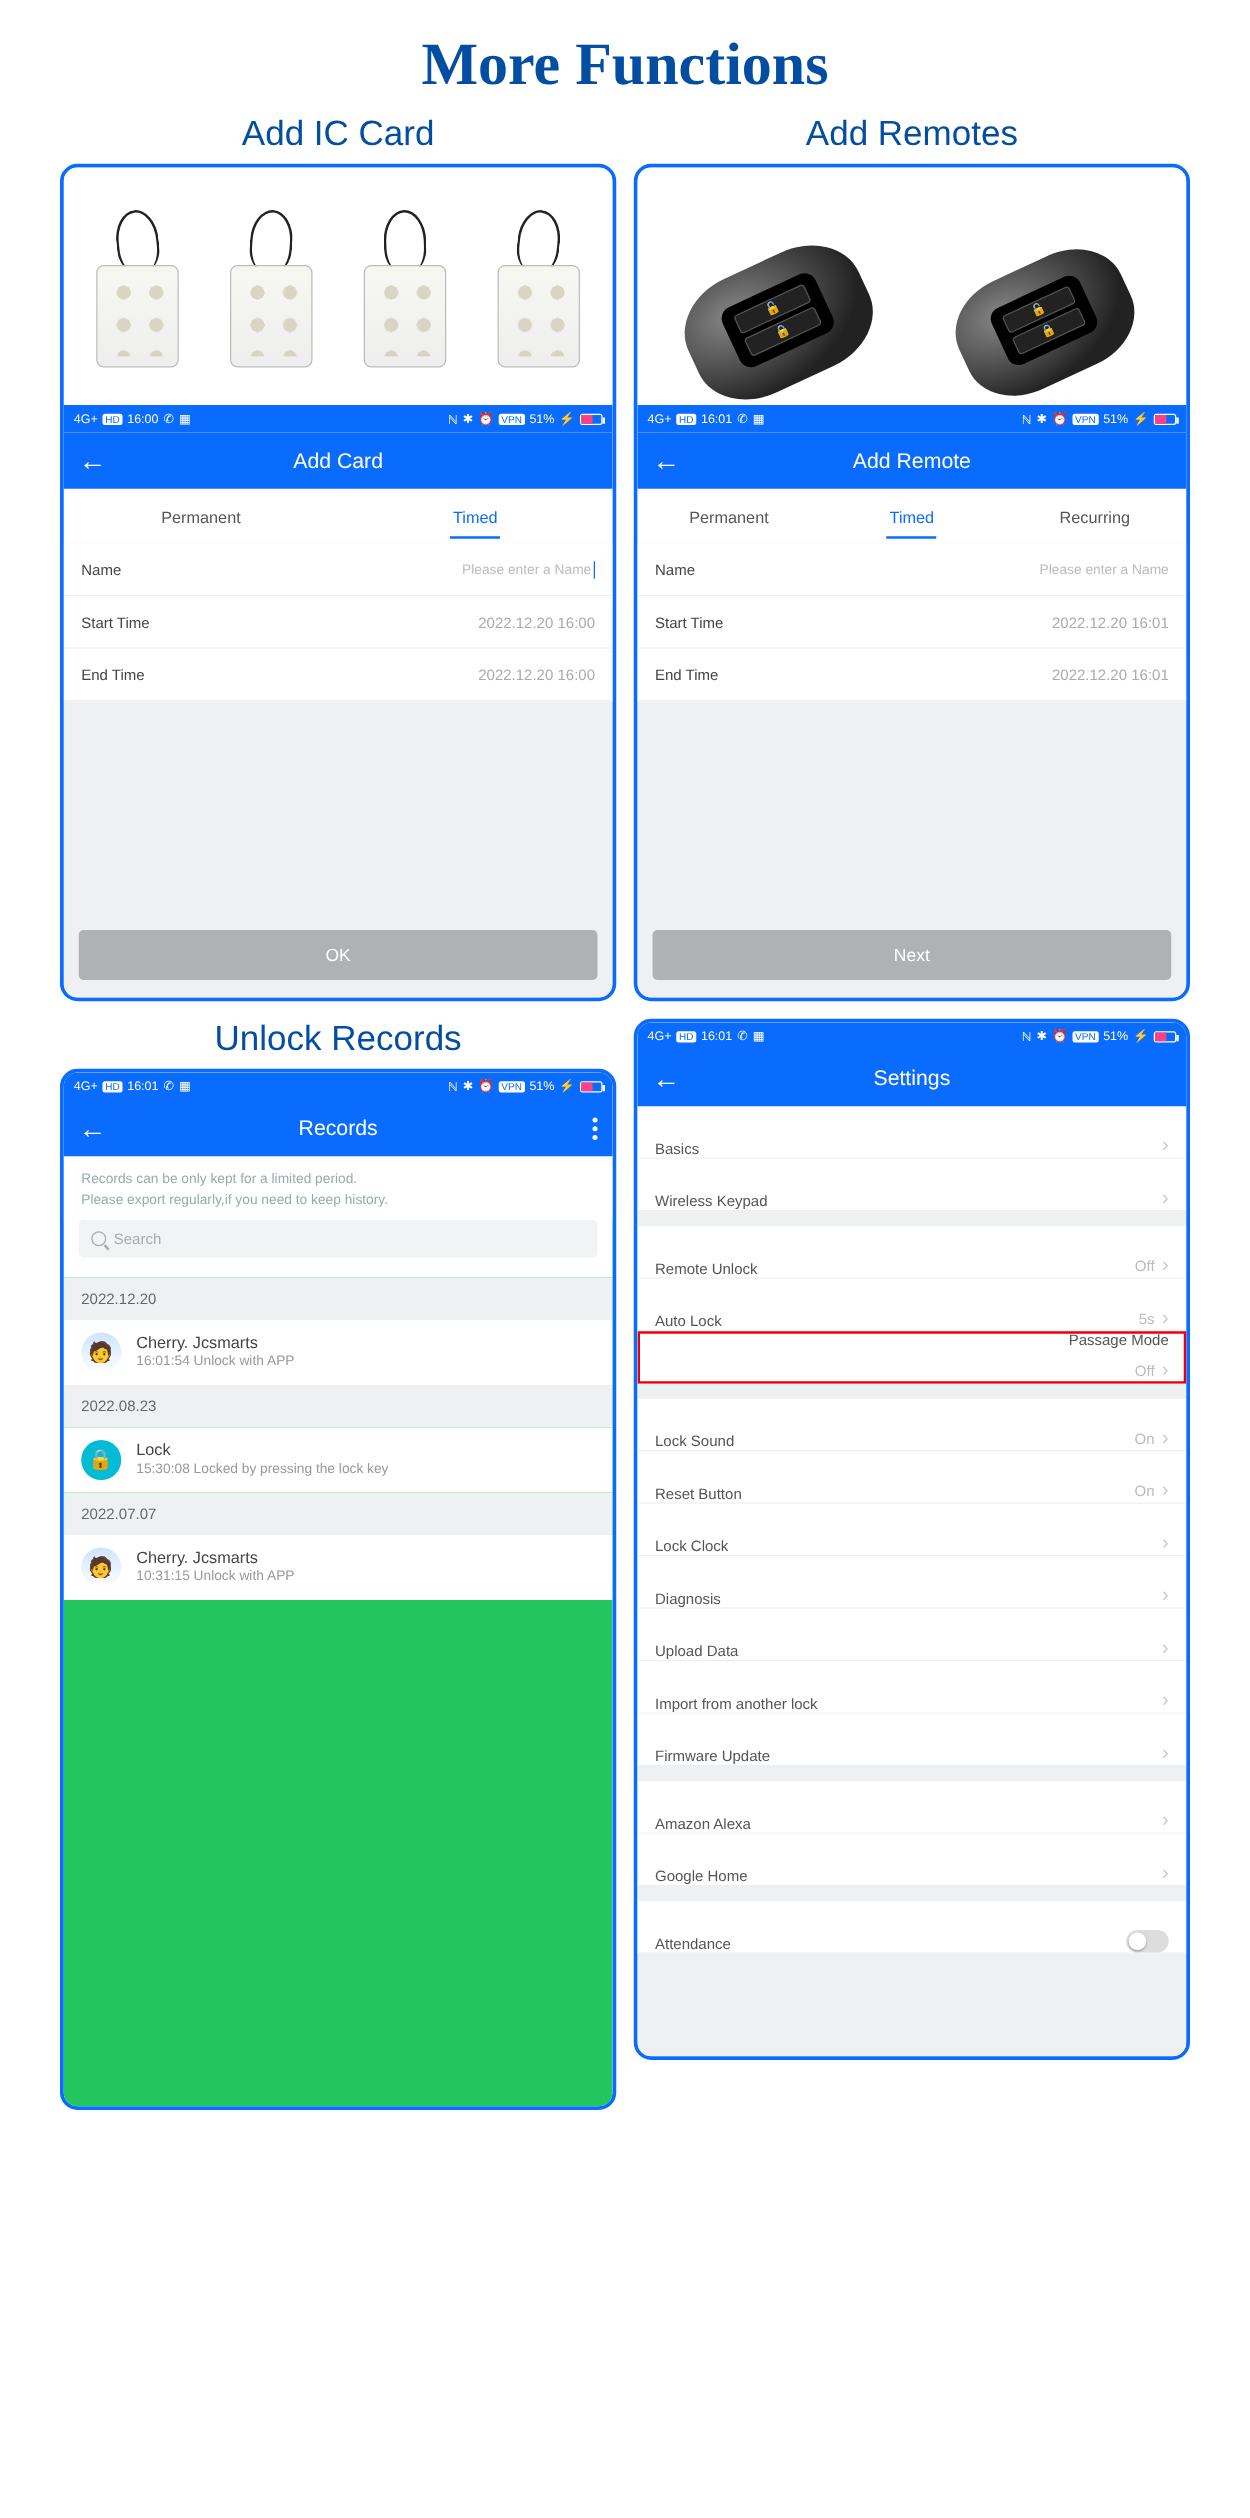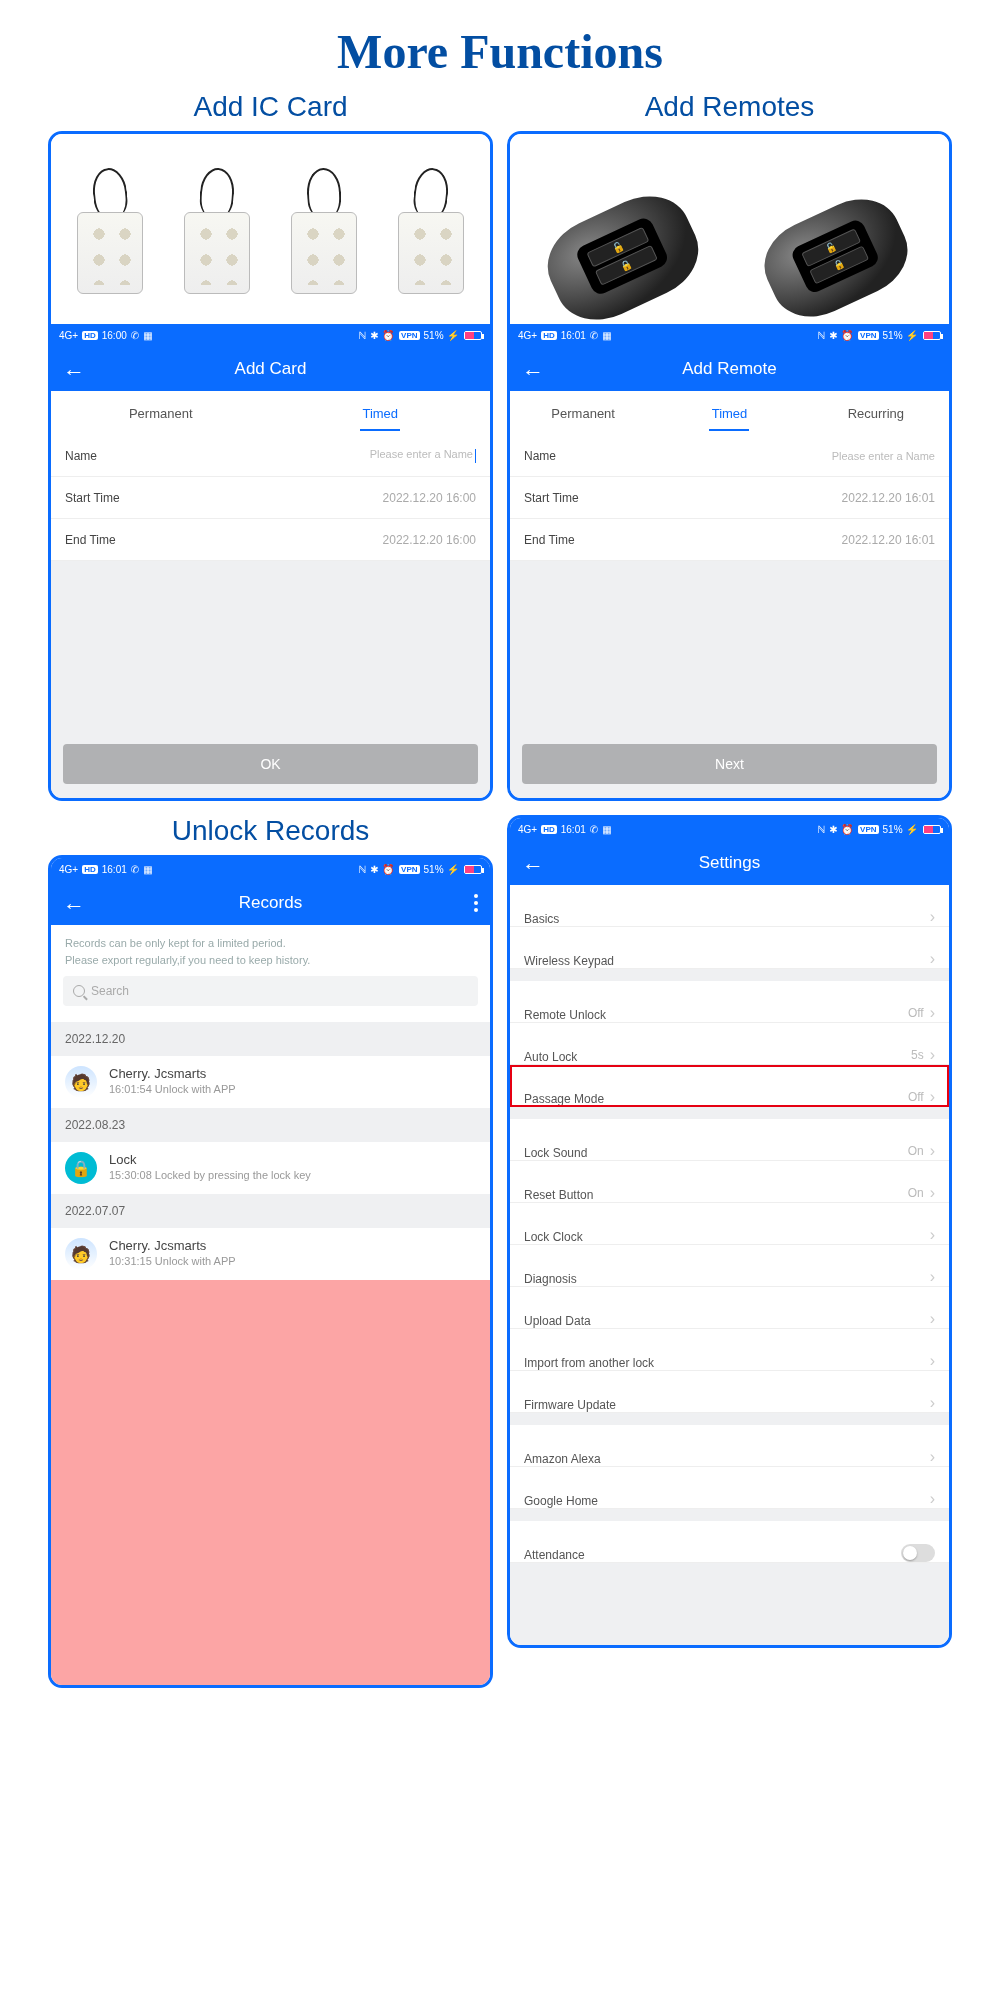--- a/index.html
+++ b/index.html
@@ -12,55 +12,55 @@
 .ic-card { width: 68px; height: 140px; display: flex; flex-direction: column; align-items: center; }
 .ic-cord { width: 34px; height: 50px; border: 2px solid #222; border-radius: 50% 50% 40% 40%; border-bottom: none; transform: rotate(-6deg); }
 .ic-tag { width: 66px; height: 82px; background: linear-gradient(#f7f7f2,#eee); border: 1px solid #bbb; border-radius: 6px; margin-top: -6px; position: relative; }
 .ic-tag::after { content: ""; position: absolute; inset: 8px; background: radial-gradient(#cfc8b0 30%, transparent 31%), radial-gradient(#b7c8a0 20%, transparent 21%); background-size: 26px 26px; opacity: 0.7; }
 .remote { width: 150px; height: 100px; position: relative; transform: rotate(-25deg); }
 .remote-body { position: absolute; inset: 0; background: radial-gradient(ellipse at 30% 30%, #888, #222 70%); border-radius: 50px / 40px; }
 .remote-panel { position: absolute; top: 22px; left: 34px; width: 82px; height: 52px; background: #000; border-radius: 10px; display: flex; flex-direction: column; justify-content: space-around; padding: 6px 10px; }
 .remote-btn { height: 16px; background: #222; border: 1px solid #555; border-radius: 3px; display: flex; align-items: center; justify-content: center; color: #ccc; font-size: 10px; }
 .status-bar { height: 22px; background: #0a6cff; color: #fff; font-size: 10px; display: flex; justify-content: space-between; align-items: center; padding: 0 8px; font-family: Arial, sans-serif; }
 .status-icons { display: flex; gap: 4px; align-items: center; }
-.status-badge { background: #fff; color: #0a6cff; border-radius: 2px; padding: 0 2px; font-size: 8px; font-weight: bold; }
+.status-badge { background: #fff; color: #0a6cff; border-radius: 2px; padding: 0 2px; font-size: 8px; font-weight: normal; }
 .app-header { background: #0a6cff; color: #fff; height: 45px; display: flex; align-items: center; position: relative; }
 .back-arrow { position: absolute; left: 12px; font-size: 22px; line-height: 1; }
 .header-title { flex: 1; text-align: center; font-size: 17px; }
 .menu-dots { position: absolute; right: 12px; display: flex; flex-direction: column; gap: 3px; }
 .menu-dots span { width: 4px; height: 4px; background: #fff; border-radius: 50%; }
 .tabs { display: flex; background: #fff; height: 44px; }
 .tab { flex: 1; display: flex; align-items: center; justify-content: center; font-size: 13px; color: #555; position: relative; }
 .tab.active { color: #0a6cff; }
 .tab.active::after { content: ""; position: absolute; bottom: 4px; width: 40px; height: 2px; background: #0a6cff; }
 .form-body { flex: 1; background: #eff0f2; display: flex; flex-direction: column; }
 .form-row { background: #fff; border-bottom: 1px solid #eee; height: 42px; display: flex; align-items: center; justify-content: space-between; padding: 0 14px; font-size: 12px; color: #444; }
 .form-row .value { color: #aaa; font-size: 12px; }
 .form-row .placeholder { color: #bbb; font-size: 11px; }
 .cursor { display: inline-block; width: 1px; height: 14px; background: #0a6cff; vertical-align: middle; margin-left: 2px; }
 .form-spacer { flex: 1; }
 .ok-btn { margin: 10px 12px 14px; height: 40px; background: #b0b1b3; color: #fff; border-radius: 4px; display: flex; align-items: center; justify-content: center; font-size: 14px; }
-.records-body { flex: 1; background: #fca5a5; display: flex; flex-direction: column; min-height: 760px; }
+.records-body { flex: 1; background: #22c55e; display: flex; flex-direction: column; min-height: 760px; }
 .records-note { padding: 10px 14px 8px; font-size: 11px; color: #9aa; line-height: 1.5; background: #fff; }
 .search-box { margin: 0 12px 10px; background: #f2f3f4; border-radius: 4px; height: 30px; display: flex; align-items: center; padding: 0 10px; gap: 6px; color: #aaa; font-size: 12px; }
 .search-ic { width: 12px; height: 12px; border: 1.5px solid #aaa; border-radius: 50%; position: relative; }
 .search-ic::after { content: ""; position: absolute; width: 5px; height: 1.5px; background: #aaa; transform: rotate(45deg); bottom: -2px; right: -4px; }
 .date-header { background: #eff0f2; padding: 10px 14px; font-size: 12px; color: #666; }
 .record-row { background: #fff; padding: 10px 14px; display: flex; gap: 12px; align-items: flex-start; }
 .avatar { width: 32px; height: 32px; border-radius: 50%; background: #e0e0e0; display: flex; align-items: center; justify-content: center; font-size: 16px; }
 .avatar.user { background: linear-gradient(#cde4ff,#fff); }
 .avatar.lock { background: #00bcd4; color: #fff; font-size: 16px; }
 .record-text .name { font-size: 13px; color: #444; margin-bottom: 2px; }
 .record-text .detail { font-size: 11px; color: #999; }
 .settings-body { flex: 1; background: #eff0f2; display: flex; flex-direction: column; min-height: 760px; }
 .settings-row { background: #fff; border-bottom: 1px solid #eee; height: 42px; display: flex; align-items: flex-end; justify-content: space-between; padding: 0 14px; font-size: 12px; color: #555; }
 .settings-row .right { display: flex; align-items: center; gap: 6px; color: #bbb; font-size: 12px; }
 .chev { color: #ccc; font-size: 16px; }
 .settings-gap { height: 12px; background: #eff0f2; }
-.highlight { outline: 2px solid #e60012; outline-offset: -2px; }
+.highlight { outline: 2px solid #e60012; outline-offset: -2px; flex-direction: column; }
 .toggle { width: 34px; height: 18px; background: #ddd; border-radius: 9px; position: relative; }
 .toggle::after { content: ""; position: absolute; width: 14px; height: 14px; background: #fff; border-radius: 50%; top: 2px; left: 2px; box-shadow: 0 1px 2px rgba(0,0,0,0.3); }
 .batt { width: 18px; height: 9px; border: 1px solid #fff; border-radius: 2px; position: relative; display: inline-block; }
 .batt::before { content: ""; position: absolute; left: 0; top: 0; bottom: 0; width: 55%; background: #ff4081; }
 .batt::after { content: ""; position: absolute; right: -3px; top: 2px; width: 2px; height: 5px; background: #fff; }
 </style>
 </head>
 <body>
 
 <div class="page-title">More Functions</div>

